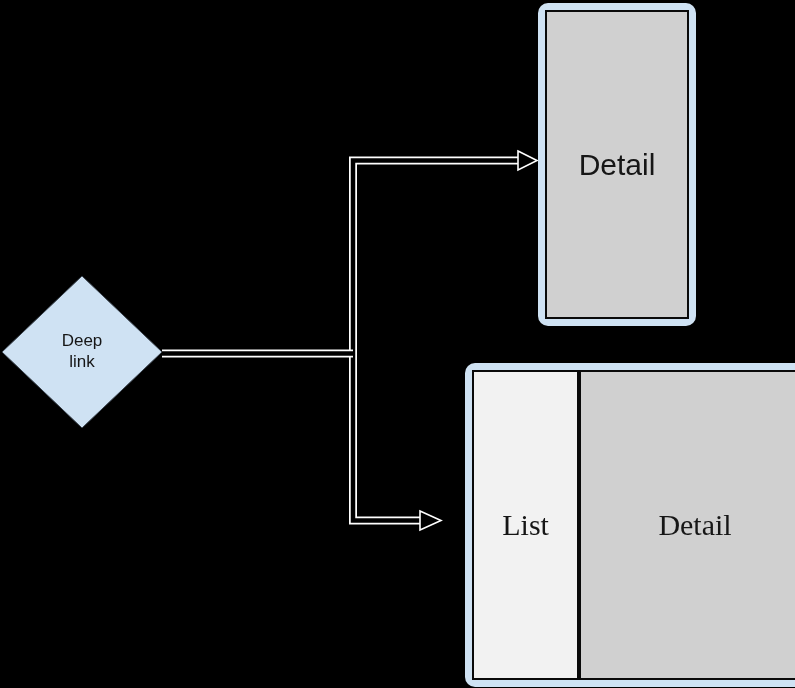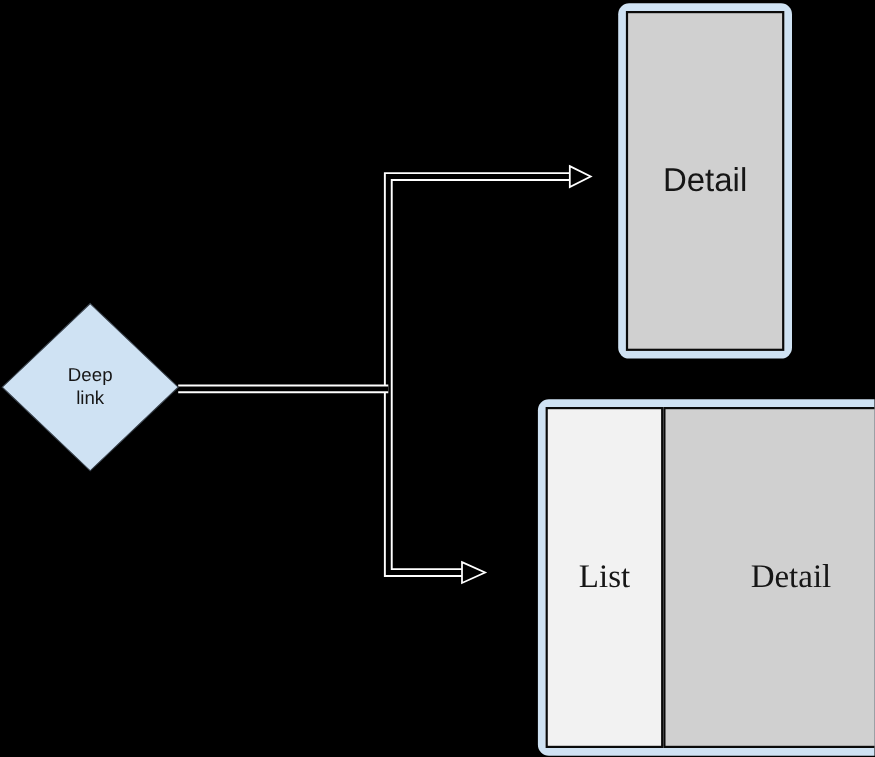--- a/index.html
+++ b/index.html
@@ -44,21 +44,20 @@
     color: var(--text, #161616);
     white-space: pre-line;
   }
 
   .device {
     position: absolute;
     background: var(--frame-fill, #cfe2f3);
     border-radius: 10px;
     box-sizing: border-box;
     padding: 7px;
-    margin-left: 24px;
   }
   .phone {
     left: 538px; top: 3px;
     width: 158px; height: 323px;
   }
   .phone .screen {
     width: 100%; height: 100%;
     box-sizing: border-box;
     background: var(--screen-fill, #d0d0d0);
     border: 2px solid var(--panel-border, #0a0a0a);

